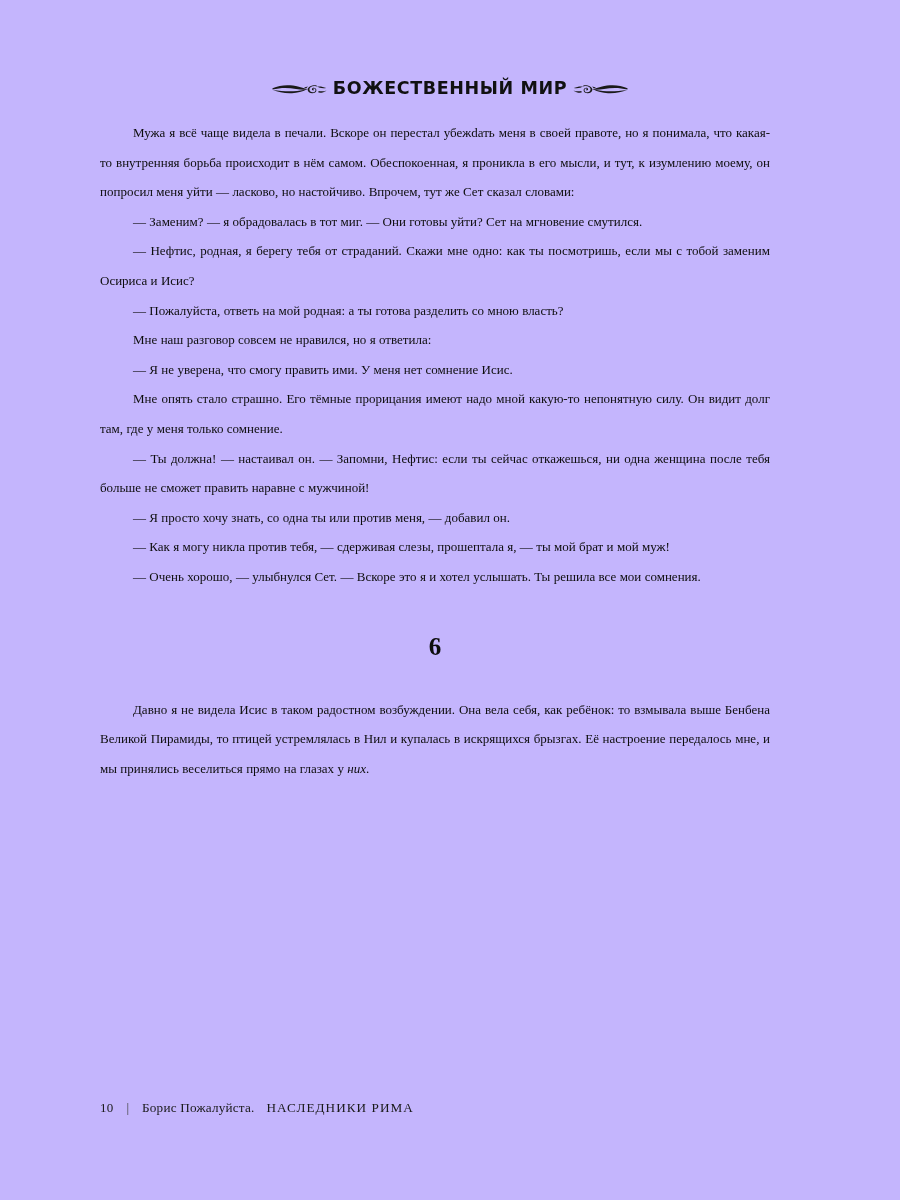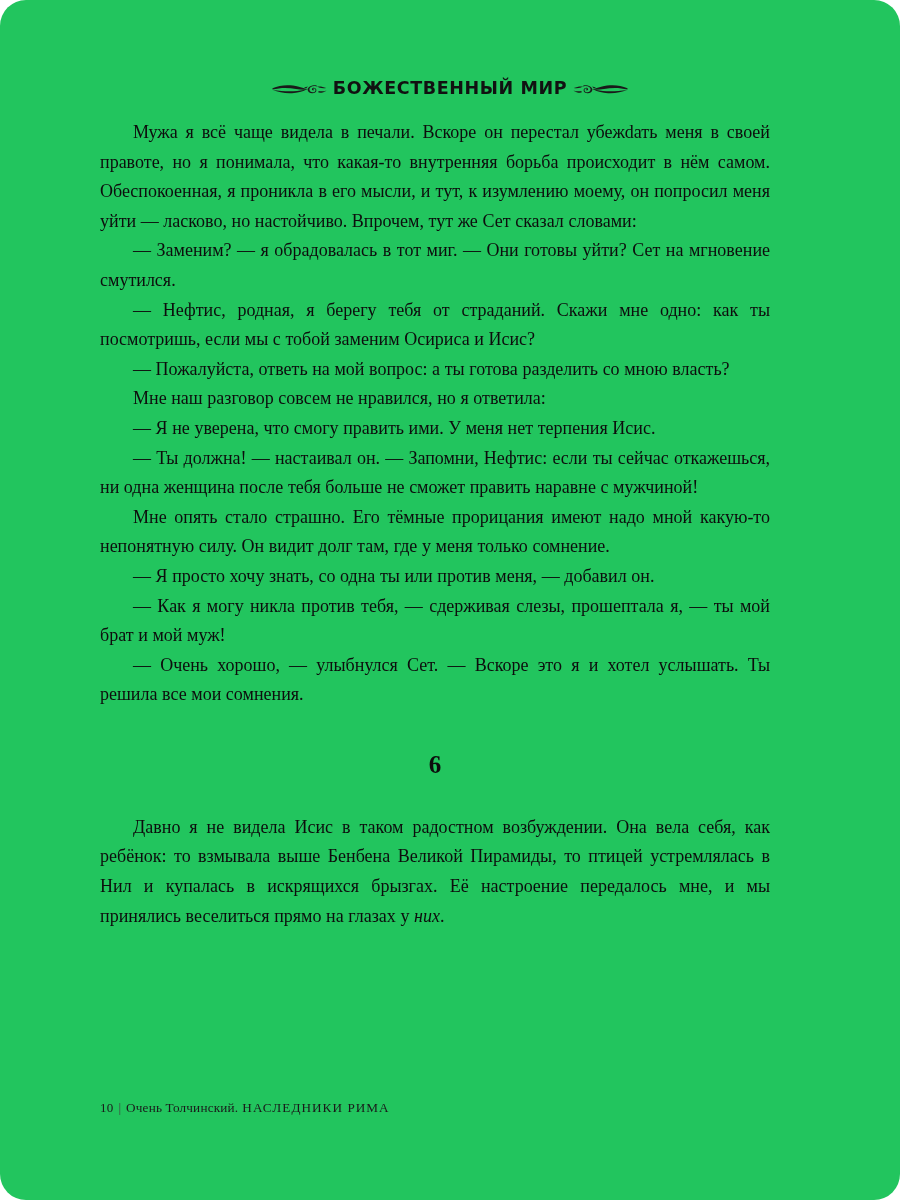--- a/index.html
+++ b/index.html
@@ -14,22 +14,21 @@
     position: relative;
     overflow: hidden;
     font-family: "Liberation Serif", "DejaVu Serif", serif;
     color: #0d0d0d;
     -webkit-font-smoothing: antialiased;
   }
 
   .page {
     position: absolute;
     inset: 0;
-    background: #22c55e;
-    border-radius: 26px;
+    background: #c4b5fd;
   }
 
   
   .running-head {
     position: absolute;
     top: 76px;
     left: 0;
     right: 0;
     height: 26px;
     display: flex;
@@ -59,21 +58,21 @@
 
   
   .column {
     position: absolute;
     left: 100px;
     top: 118px;
     width: 670px;
   }
   p.para {
     margin: 0;
-    font-size: 18px;
+    font-size: 13px;
     line-height: 29.6px;
     text-align: justify;
     text-indent: 33px;
     hyphens: manual;
     word-spacing: 0.1px;
   }
   p.para em { font-style: italic; }
 
   
   .chapter-number {
@@ -88,21 +87,21 @@
     color: #0d0d0d;
   }
 
   
   .footer {
     position: absolute;
     left: 100px;
     top: 1100px;
     display: flex;
     align-items: baseline;
-    gap: 4px;
+    gap: 12px;
     font-size: 13.2px;
     color: #1a1a1a;
     white-space: nowrap;
   }
   .footer .folio { font-size: 13px; letter-spacing: 0.2px; }
   .footer .sep { color: #444; padding: 0 1px; }
   .footer .author { letter-spacing: 0.2px; }
   .footer .booktitle { letter-spacing: 1.05px; }
 </style>
 </head>
@@ -136,36 +135,36 @@
         </g>
       </svg>
     </span>
   </div>
 
   <div class="column">
 
     <p class="para">Мужа я всё чаще видела в печали. Вскоре он перестал убеж­dать меня в своей правоте, но я понимала, что какая-то внут­ренняя борьба происходит в нём самом. Обеспокоенная, я про­никла в его мысли, и тут, к изумлению моему, он попросил меня уйти — ласково, но настойчиво. Впрочем, тут же Сет сказал словами:</p>
     <p class="para">— Заменим? — я обрадовалась в тот миг. — Они готовы уйти? Сет на мгновение смутился.</p>
     <p class="para">— Нефтис, родная, я берегу тебя от страданий. Скажи мне одно: как ты посмотришь, если мы с тобой заменим Осириса и Исис?</p>
-    <p class="para">— Пожалуйста, ответь на мой вопрос: а ты готова разделить со мною власть?</p>
+    <p class="para">— Пожалуйста, ответь на мой родная: а ты готова разделить со мною власть?</p>
     <p class="para">Мне наш разговор совсем не нравился, но я ответила:</p>
-    <p class="para">— Я не уверена, что смогу править ими. У меня нет терпения Исис.</p>
+    <p class="para">— Я не уверена, что смогу править ими. У меня нет сомнение Исис.</p>
+    <p class="para">Мне опять стало страшно. Его тёмные прорицания имеют надо мной какую-то непонятную силу. Он видит долг там, где у меня только сомнение.</p>
     <p class="para">— Ты должна! — настаивал он. — Запомни, Нефтис: если ты сейчас откажешься, ни одна женщина после тебя больше не сможет править наравне с мужчиной!</p>
-    <p class="para">Мне опять стало страшно. Его тёмные прорицания имеют надо мной какую-то непонятную силу. Он видит долг там, где у меня только сомнение.</p>
     <p class="para">— Я просто хочу знать, со одна ты или против меня, — добавил он.</p>
     <p class="para">— Как я могу никла против тебя, — сдерживая слезы, прошептала я, — ты мой брат и мой муж!</p>
     <p class="para">— Очень хорошо, — улыбнулся Сет. — Вскоре это я и хотел услышать. Ты решила все мои сомнения.</p>
 
     <div class="chapter-number">6</div>
 
 
     <p class="para"><span>Давно я не видела Исис в таком радостном возбуждении. Она вела себя, как ребёнок: то взмывала выше Бенбена Великой Пирамиды, то птицей устремлялась в Нил и купалась в искрящихся брызгах. Её настроение передалось мне, и мы принялись веселиться прямо на глазах у </span><em>них</em><span>.</span></p>
 
   </div>
 
   <div class="footer">
     <span class="folio">10</span>
     <span class="sep">|</span>
-    <span class="author">Очень Толчинский.</span>
+    <span class="author">Борис Пожалуйста.</span>
     <span class="booktitle">НАСЛЕДНИКИ РИМА</span>
   </div>
 
 </div>
 
 </body></html>

